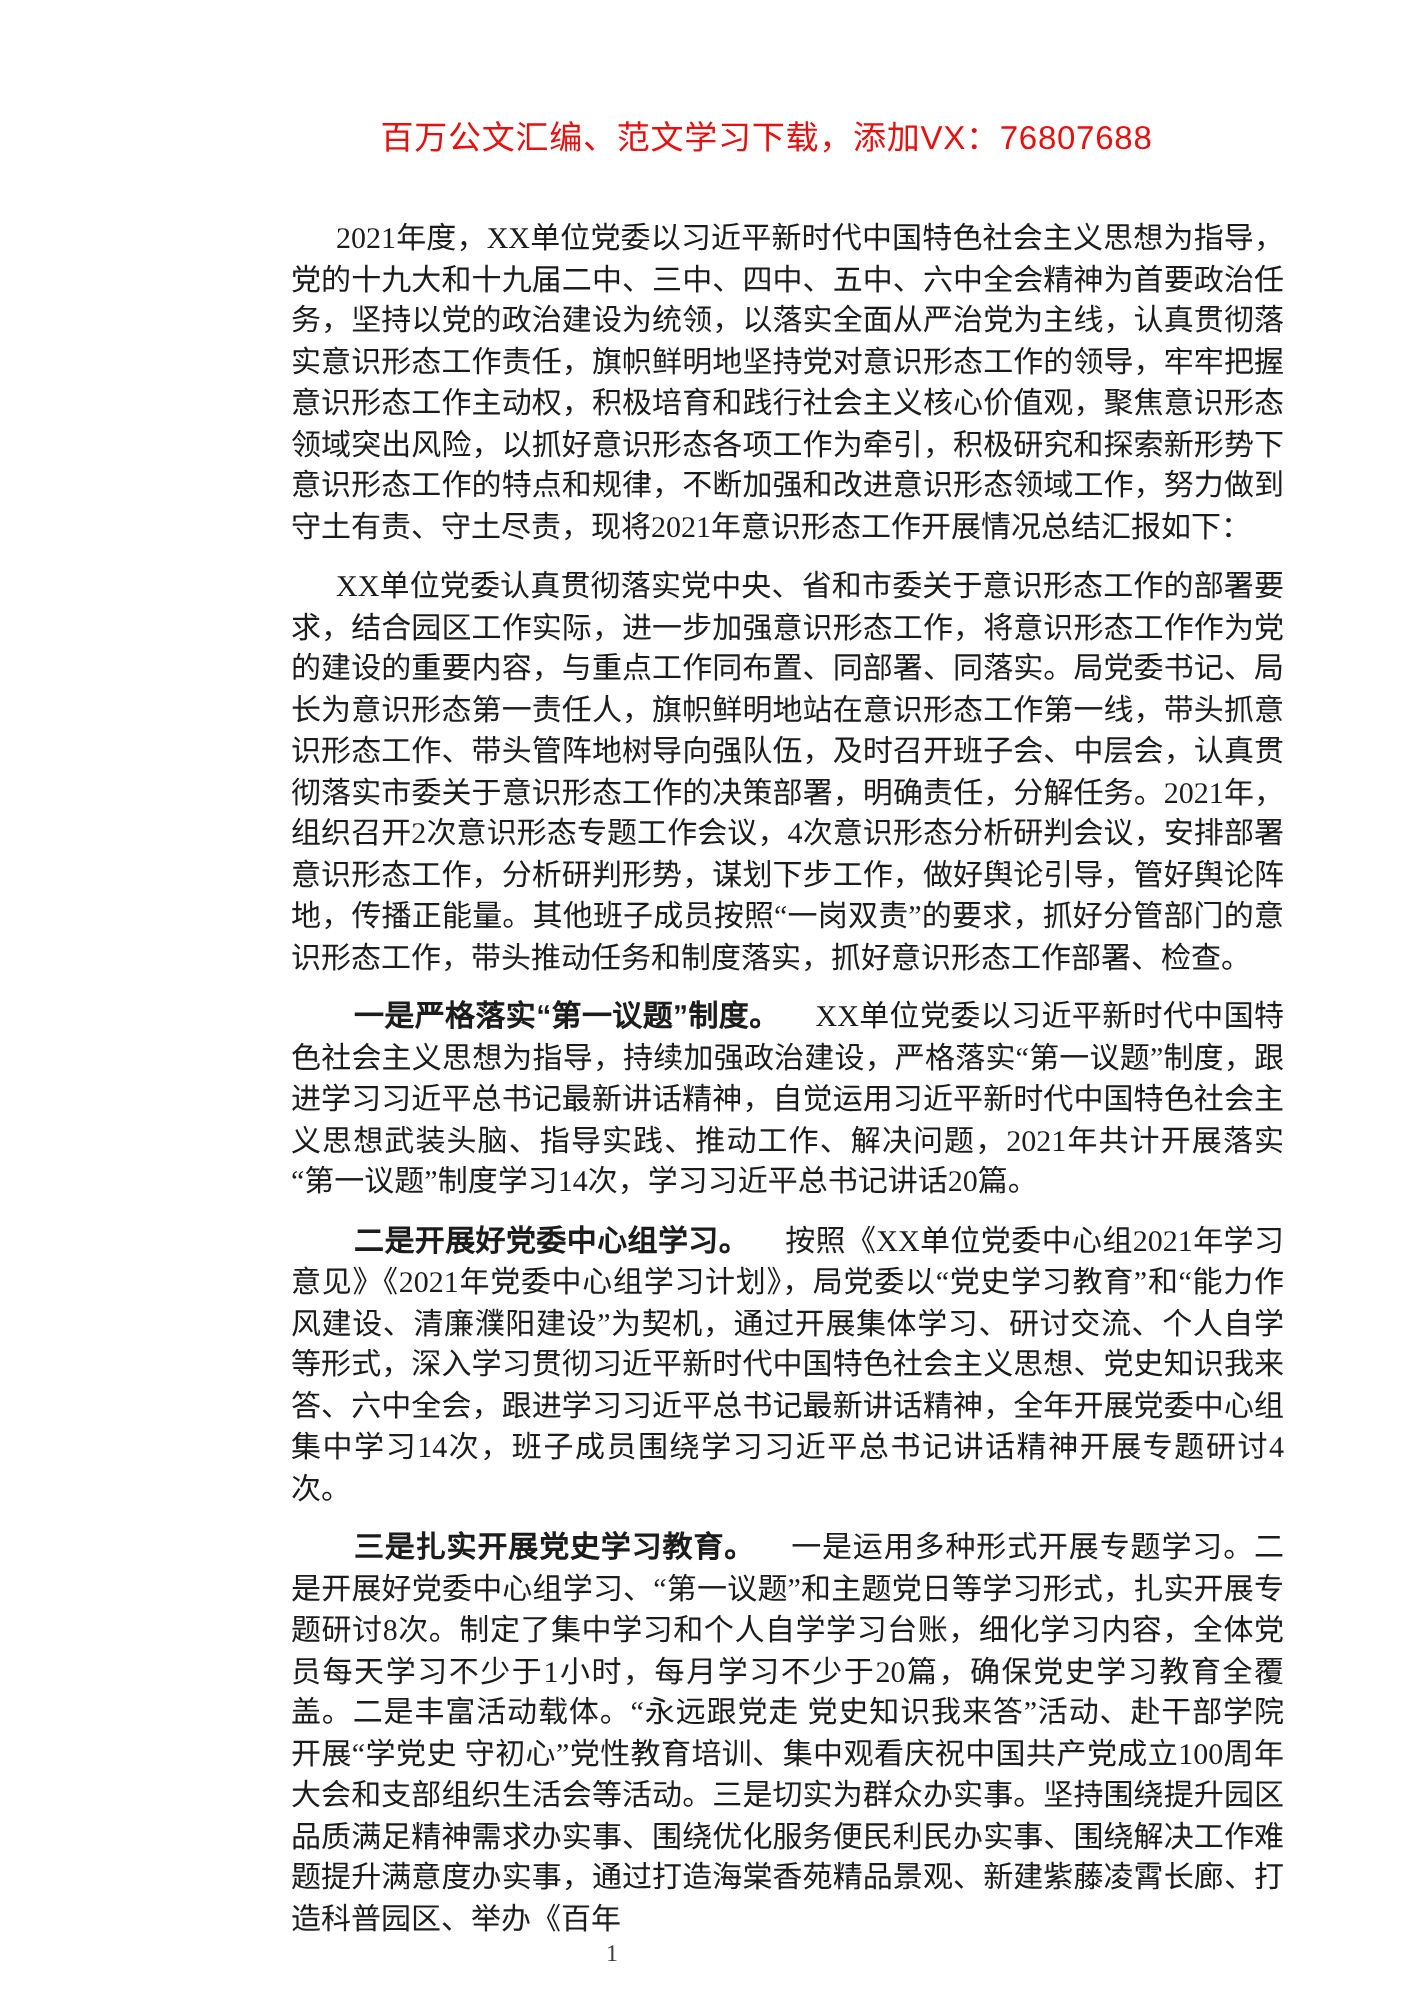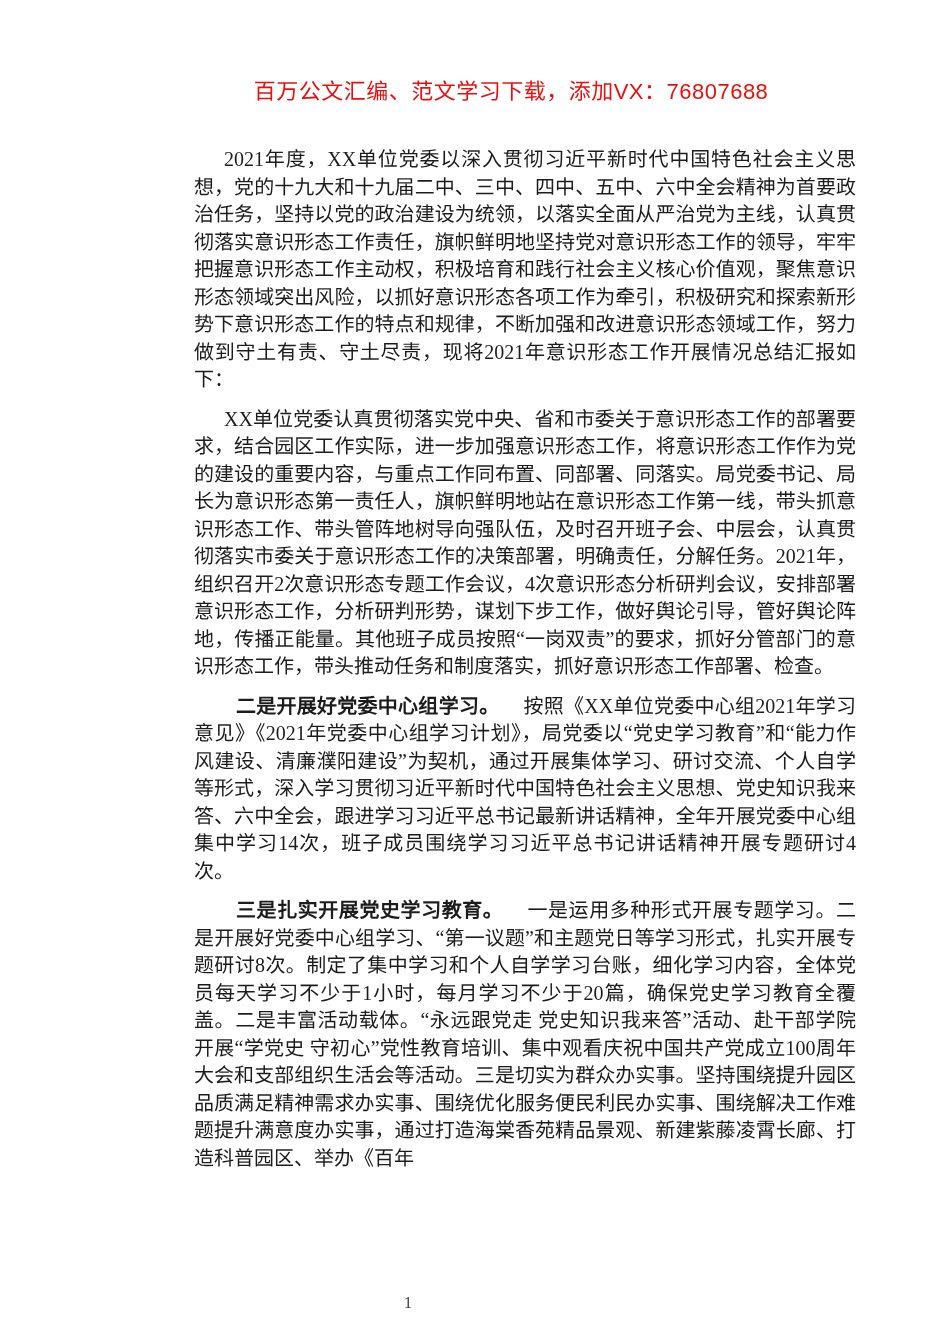--- a/index.html
+++ b/index.html
@@ -64,26 +64,27 @@
 </style>
 </head>
 <body>
 
 <div class="page">
 
   <div class="promo">百万公文汇编、范文学习下载，添加VX：76807688</div>
 
   <div class="content">
 
-    <p class="para">2021年度，XX单位党委以深入贯彻习近平新时代中国特色社会主义思想，党的十九大和十九届二中、三中、四中、五中、六中全会精神为首要政治任务，坚持以党的政治建设为统领，以落实全面从严治党为主线，认真贯彻落实意识形态工作责任，旗帜鲜明地坚持党对意识形态工作的领导，牢牢把握意识形态工作主动权，积极培育和践行社会主义核心价值观，聚焦意识形态领域突出风险，以抓好意识形态各项工作为牵引，积极研究和探索新形势下意识形态工作的特点和规律，不断加强和改进意识形态领域工作，努力做到守土有责、守土尽责，现将2021年意识形态工作开展情况总结汇报如下：</p>
+    <p class="para">2021年度，XX单位党委以习近平新时代中国特色社会主义思想为指导，党的十九大和十九届二中、三中、四中、五中、六中全会精神为首要政治任务，坚持以党的政治建设为统领，以落实全面从严治党为主线，认真贯彻落实意识形态工作责任，旗帜鲜明地坚持党对意识形态工作的领导，牢牢把握意识形态工作主动权，积极培育和践行社会主义核心价值观，聚焦意识形态领域突出风险，以抓好意识形态各项工作为牵引，积极研究和探索新形势下意识形态工作的特点和规律，不断加强和改进意识形态领域工作，努力做到守土有责、守土尽责，现将2021年意识形态工作开展情况总结汇报如下：</p>
 
 
     <p class="para">XX单位党委认真贯彻落实党中央、省和市委关于意识形态工作的部署要求，结合园区工作实际，进一步加强意识形态工作，将意识形态工作作为党的建设的重要内容，与重点工作同布置、同部署、同落实。局党委书记、局长为意识形态第一责任人，旗帜鲜明地站在意识形态工作第一线，带头抓意识形态工作、带头管阵地树导向强队伍，及时召开班子会、中层会，认真贯彻落实市委关于意识形态工作的决策部署，明确责任，分解任务。2021年，组织召开2次意识形态专题工作会议，4次意识形态分析研判会议，安排部署意识形态工作，分析研判形势，谋划下步工作，做好舆论引导，管好舆论阵地，传播正能量。其他班子成员按照“一岗双责”的要求，抓好分管部门的意识形态工作，带头推动任务和制度落实，抓好意识形态工作部署、检查。</p>
 
 
+    <p class="para"><span class="lead">一是严格落实“第一议题”制度。</span><span>XX单位党委以习近平新时代中国特色社会主义思想为指导，持续加强政治建设，严格落实“第一议题”制度，跟进学习习近平总书记最新讲话精神，自觉运用习近平新时代中国特色社会主义思想武装头脑、指导实践、推动工作、解决问题，2021年共计开展落实“第一议题”制度学习14次，学习习近平总书记讲话20篇。</span></p>
 
     <p class="para"><span class="lead">二是开展好党委中心组学习。</span><span>按照《XX单位党委中心组2021年学习意见》《2021年党委中心组学习计划》，局党委以“党史学习教育”和“能力作风建设、清廉濮阳建设”为契机，通过开展集体学习、研讨交流、个人自学等形式，深入学习贯彻习近平新时代中国特色社会主义思想、党史知识我来答、六中全会，跟进学习习近平总书记最新讲话精神，全年开展党委中心组集中学习14次，班子成员围绕学习习近平总书记讲话精神开展专题研讨4次。</span></p>
 
     <p class="para"><span class="lead">三是扎实开展党史学习教育。</span><span>一是运用多种形式开展专题学习。二是开展好党委中心组学习、“第一议题”和主题党日等学习形式，扎实开展专题研讨8次。制定了集中学习和个人自学学习台账，细化学习内容，全体党员每天学习不少于1小时，每月学习不少于20篇，确保党史学习教育全覆盖。二是丰富活动载体。“永远跟党走 党史知识我来答”活动、赴干部学院开展“学党史 守初心”党性教育培训、集中观看庆祝中国共产党成立100周年大会和支部组织生活会等活动。三是切实为群众办实事。坚持围绕提升园区品质满足精神需求办实事、围绕优化服务便民利民办实事、围绕解决工作难题提升满意度办实事，通过打造海棠香苑精品景观、新建紫藤凌霄长廊、打造科普园区、举办《百年</span></p>
 
   </div>
 
   <div class="page-number">1</div>
 
 </div>

